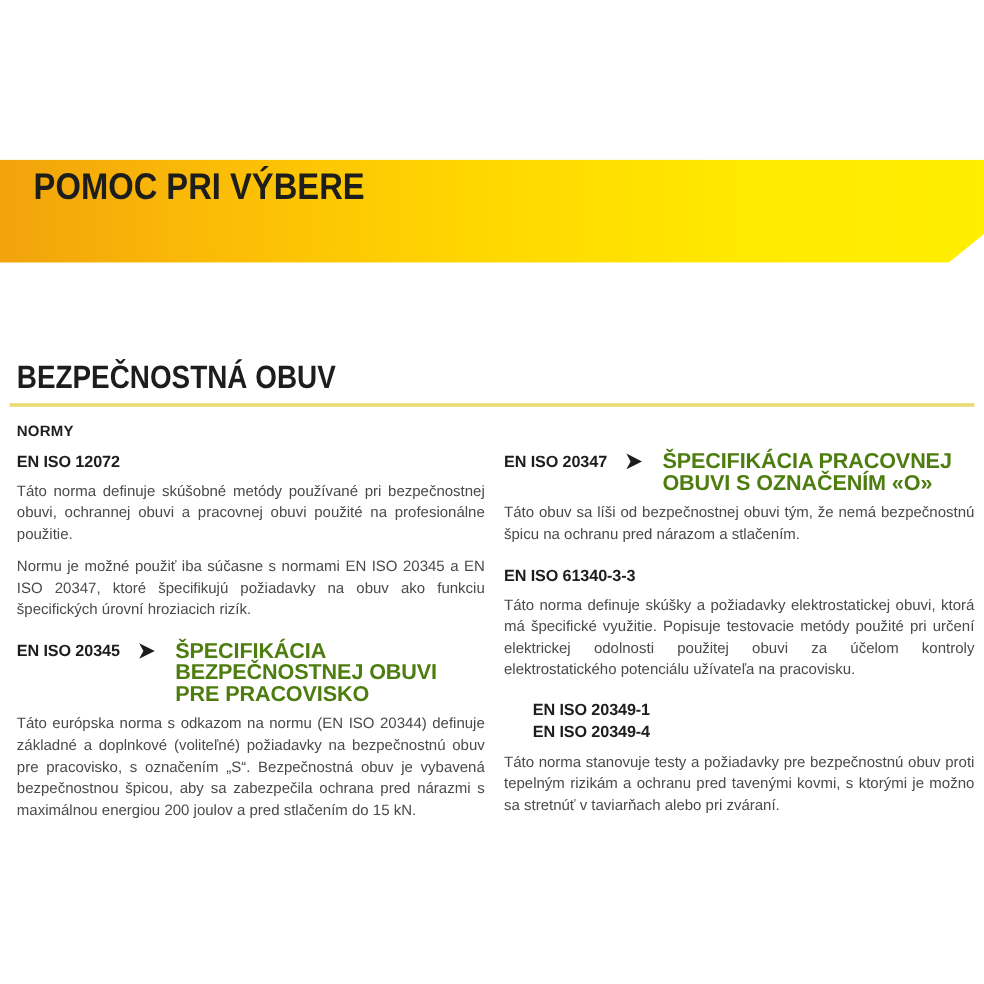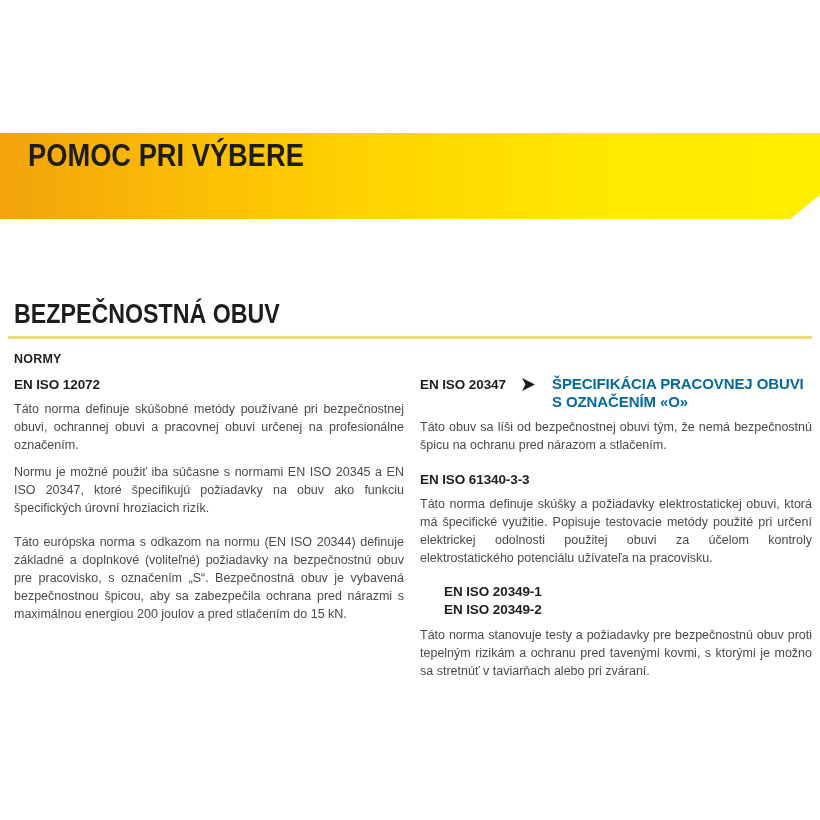--- a/index.html
+++ b/index.html
@@ -32,21 +32,21 @@
   .col-right{width:392px;flex:none;}
 
   section.norm{margin:0;}
   section.norm + section.norm{margin-top:16px;}
 
   .row{display:flex;align-items:flex-start;}
   .code{font-size:13.5px;font-weight:700;color:#1d1d1b;line-height:17px;letter-spacing:-.1px;white-space:nowrap;}
   .row .code{width:101px;flex:none;padding-top:1px;}
   .arrow-box{width:31px;flex:none;padding-top:2px;}
   .arrow-box svg{display:block;}
-  .htext{flex:1;font-size:15px;font-weight:700;color:#0369a1;line-height:18px;letter-spacing:-.1px;}
+  .htext{flex:1;font-size:18px;font-weight:700;color:#4d7c0f;line-height:18px;letter-spacing:-.1px;}
 
   p.body{font-size:12.5px;line-height:18px;color:#4a4a4a;text-align:justify;margin:7px 0 9px 0;}
   p.body:last-child{margin-bottom:0;}
   .code-stack .code{display:block;line-height:18px;padding-left:24px;}
 </style>
 </head>
 <body>
 
 <div class="page">
 
@@ -60,25 +60,34 @@
     <div class="subtitle">NORMY</div>
 
     <div class="cols">
 
       <div class="col-left">
 
         <section class="norm">
           <div class="row">
             <span class="code">EN ISO 12072</span>
           </div>
-          <p class="body">Táto norma definuje skúšobné metódy používané pri bezpečnostnej obuvi, ochrannej obuvi a pracovnej obuvi určenej na profesionálne označením.</p>
+          <p class="body">Táto norma definuje skúšobné metódy používané pri bezpečnostnej obuvi, ochrannej obuvi a pracovnej obuvi použité na profesionálne použitie.</p>
           <p class="body">Normu je možné použiť iba súčasne s normami EN ISO 20345 a EN ISO 20347, ktoré špecifikujú požiadavky na obuv ako funkciu špecifických úrovní hroziacich rizík.</p>
         </section>
 
         <section class="norm">
+          <div class="row">
+            <span class="code">EN ISO 20345</span>
+            <span class="arrow-box">
+              <svg width="15" height="15" viewBox="0 0 15 15">
+                  <polygon points="1,1 14,7.5 1,14 4.5,7.5" fill="#1d1d1b"></polygon>
+                </svg>
+            </span>
+            <span class="htext">ŠPECIFIKÁCIA BEZPEČNOSTNEJ OBUVI PRE PRACOVISKO</span>
+          </div>
           <p class="body">Táto európska norma s odkazom na normu (EN ISO 20344) definuje základné a doplnkové (voliteľné) požiadavky na bezpečnostnú obuv pre pracovisko, s označením „S“. Bezpečnostná obuv je vybavená bezpečnostnou špicou, aby sa zabezpečila ochrana pred nárazmi s maximálnou energiou 200 joulov a pred stlačením do 15 kN.</p>
         </section>
 
       </div>
 
       <div class="col-right">
 
         <section class="norm">
           <div class="row">
             <span class="code">EN ISO 20347</span>
@@ -95,21 +104,21 @@
         <section class="norm">
           <div class="row">
             <span class="code">EN ISO 61340-3-3</span>
           </div>
           <p class="body">Táto norma definuje skúšky a požiadavky elektrostatickej obuvi, ktorá má špecifické využitie. Popisuje testovacie metódy použité pri určení elektrickej odolnosti použitej obuvi za účelom kontroly elektrostatického potenciálu užívateľa na pracovisku.</p>
         </section>
 
         <section class="norm">
           <div class="code-stack">
             <span class="code">EN ISO 20349-1</span>
-            <span class="code">EN ISO 20349-2</span>
+            <span class="code">EN ISO 20349-4</span>
           </div>
           <p class="body">Táto norma stanovuje testy a požiadavky pre bezpečnostnú obuv proti tepelným rizikám a ochranu pred tavenými kovmi, s ktorými je možno sa stretnúť v taviarňach alebo pri zváraní.</p>
         </section>
 
       </div>
 
     </div>
   </div>
 
 </div>

